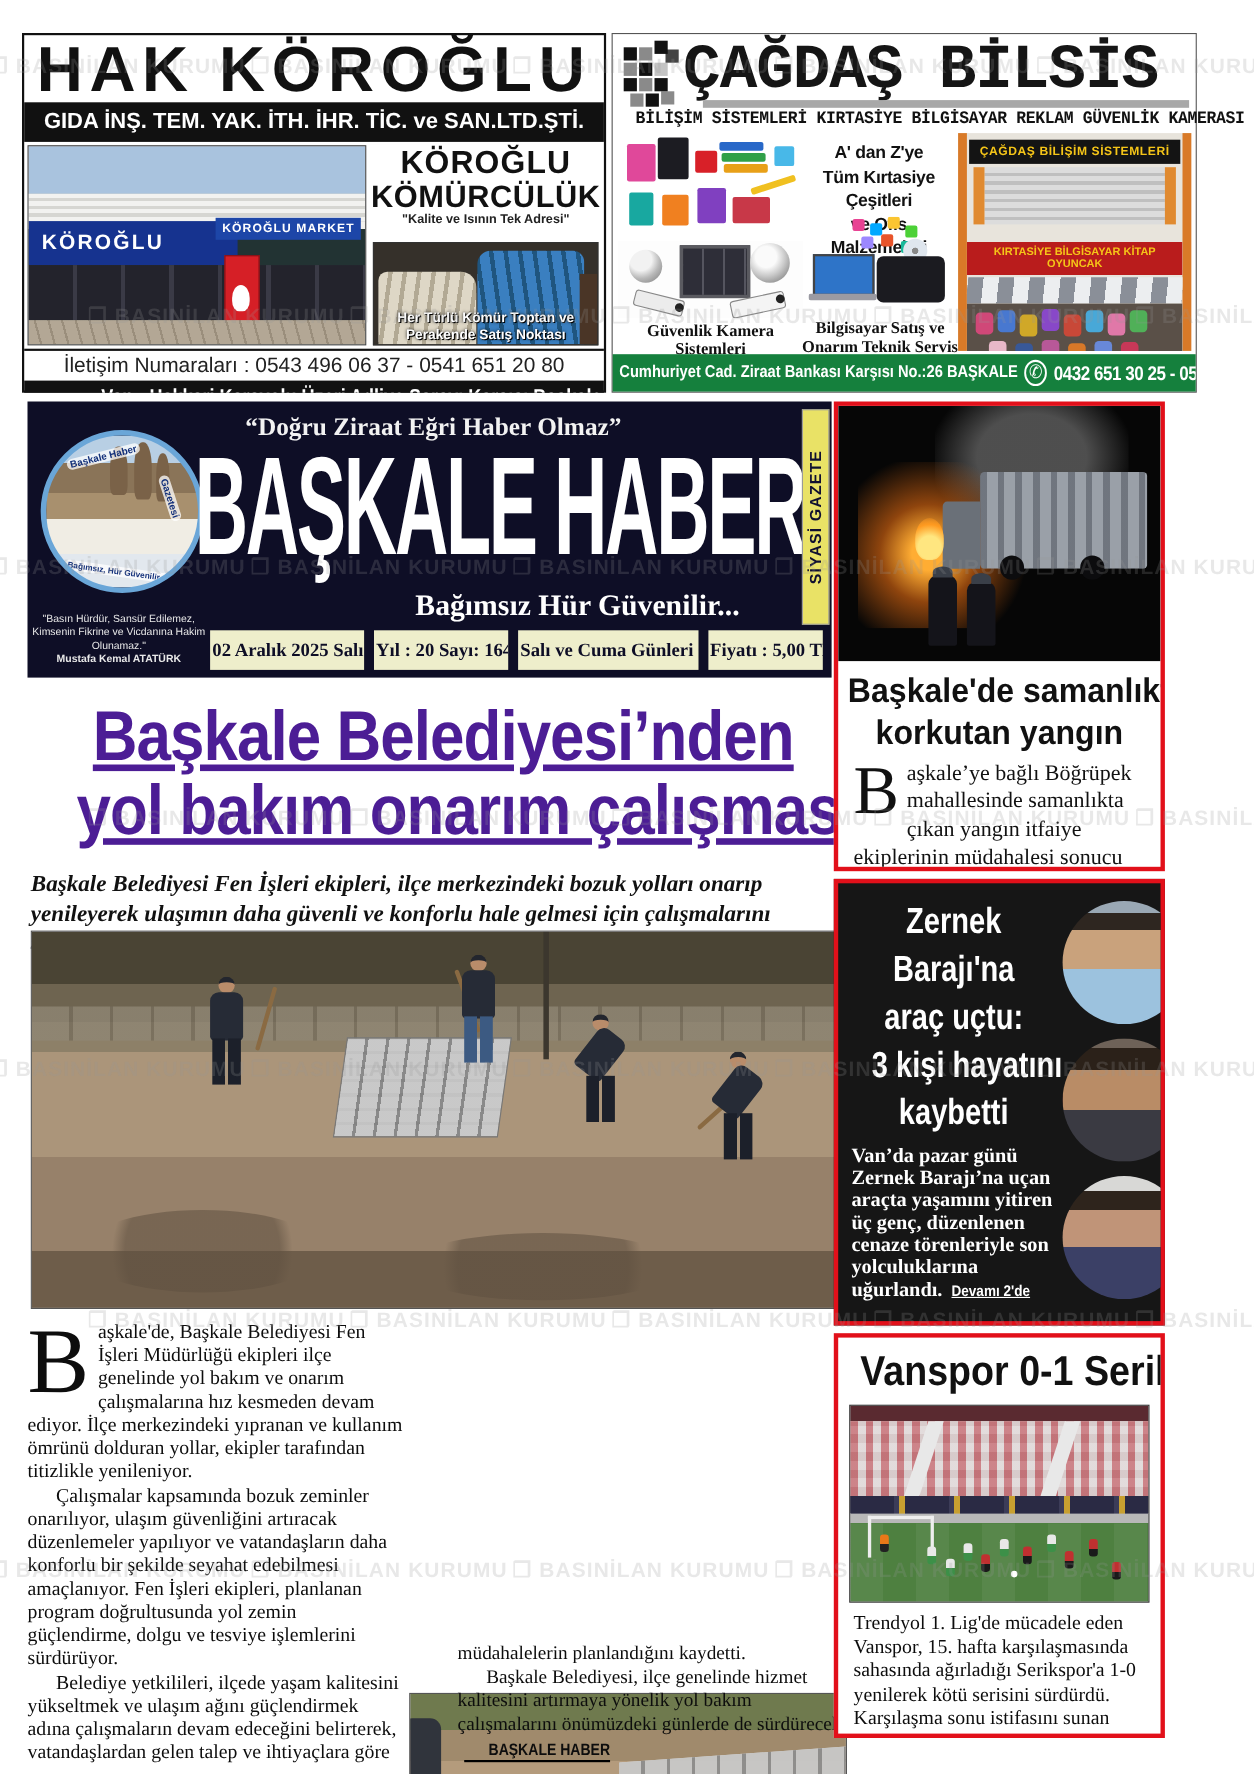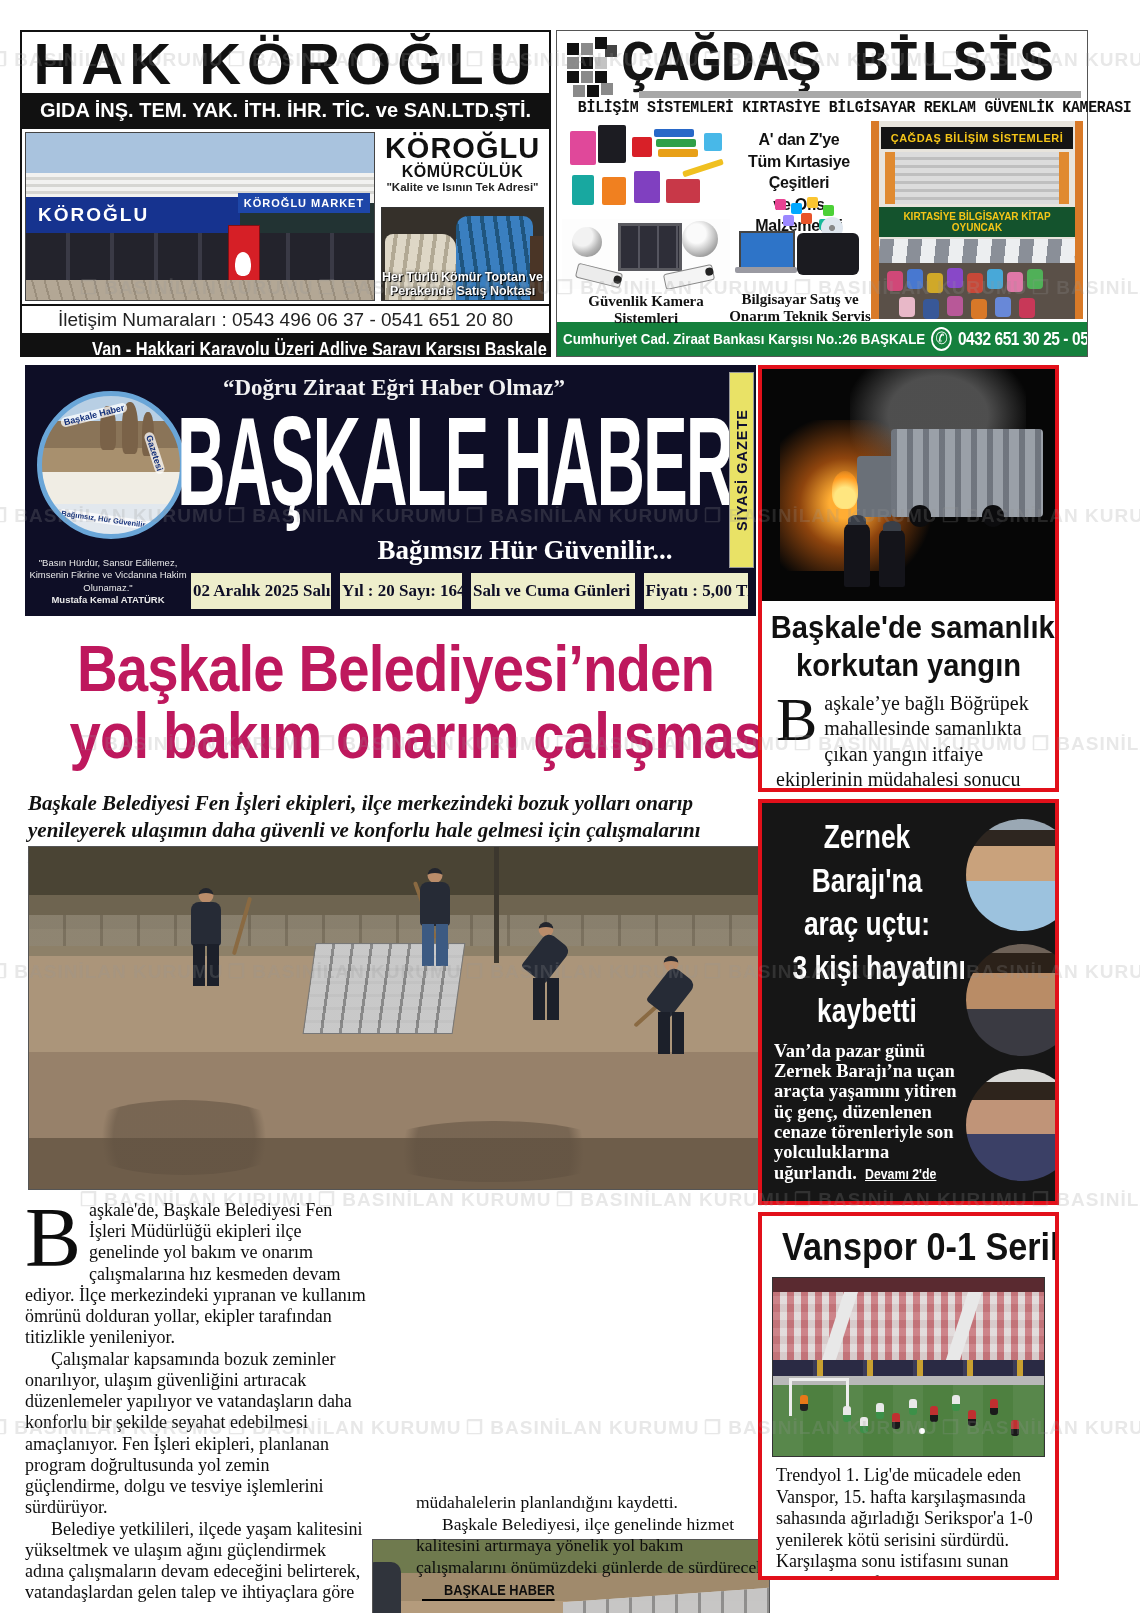--- a/index.html
+++ b/index.html
@@ -34,21 +34,21 @@
   .ak-win{position:absolute;left:0;top:60%;width:100%;height:28%;
       background:repeating-linear-gradient(90deg,#23232c 0 40px,#3a3a46 40px 44px);}
   .ak-banner{position:absolute;left:58%;top:55%;width:30px;height:38%;background:#d61f26;
       border:1px solid #801014;}
   .ak-banner-blob{position:absolute;left:6px;top:26px;width:16px;height:24px;background:#fff;
       border-radius:50% 50% 40% 40%;}
   .ak-walk{position:absolute;left:0;bottom:0;width:100%;height:12%;
       background:repeating-linear-gradient(75deg,#b3a795 0 10px,#9a8e7c 10px 12px);}
   .ak-right{flex:1;text-align:center;position:relative;}
   .ak-brand{font-weight:bold;font-size:29px;letter-spacing:1px;line-height:1.02;margin-top:2px;}
-  .ak-brand2{font-weight:bold;font-size:16px;letter-spacing:.5px;line-height:1.05;}
+  .ak-brand2{font-weight:bold;font-size:28px;letter-spacing:.5px;line-height:1.05;}
   .ak-slogan{font-weight:bold;font-size:11.5px;color:#222;margin-top:1px;}
   .ak-coal{position:relative;margin:14px 2px 0;height:92px;border:1px solid #333;
       background:#35302a;overflow:hidden;}
   .coal-w{position:absolute;left:2%;bottom:0;width:44%;height:72%;border-radius:8px 14px 0 0;
       background:repeating-linear-gradient(98deg,#ded7c6 0 9px,#b2a994 9px 13px);}
   .coal-b{position:absolute;right:6%;bottom:0;width:48%;height:92%;border-radius:12px 10px 0 0;
       background:repeating-linear-gradient(82deg,#3a7fc0 0 9px,#1f557f 9px 13px);}
   .coal-d{position:absolute;right:0;bottom:0;width:8%;height:70%;background:#4a3526;}
   .ak-note{position:absolute;left:0;right:0;bottom:2px;color:#fff;font-weight:bold;
       font-size:12.5px;line-height:1.15;text-shadow:0 0 3px #000,1px 1px 0 #000;z-index:3;}
@@ -118,21 +118,21 @@
       background:radial-gradient(circle,#888 0 18%,#dfe6ee 20% 70%,#9aa 100%);}
   .cg-pclabel{position:absolute;left:168px;top:172px;width:150px;text-align:center;
       font-family:"Liberation Serif",serif;font-weight:bold;font-size:15px;line-height:1.15;}
   .cg-store{position:absolute;right:4px;top:2px;width:212px;height:198px;background:#e8e4dc;
       border-left:8px solid #d97a28;border-right:8px solid #d97a28;box-sizing:border-box;overflow:hidden;}
   .st-sign1{margin:6px 2px 0;background:#141414;color:#f5c518;font-weight:bold;font-size:11px;
       text-align:center;padding:5px 0;letter-spacing:.5px;}
   .st-shutter{margin:3px 6px 0;height:52px;
       background:repeating-linear-gradient(180deg,#dcdcdc 0 5px,#bfbfbf 5px 8px);
       border-left:10px solid #e08a30;border-right:10px solid #e08a30;}
-  .st-sign2{margin:3px 0 0;background:#14532d;color:#f5c518;font-weight:bold;font-size:10px;
+  .st-sign2{margin:16px 0 0;background:#b91c1c;color:#f5c518;font-weight:bold;font-size:10px;
       text-align:center;padding:4px 0;}
   .st-awning{margin-top:2px;height:24px;
       background:repeating-linear-gradient(90deg,#8a8f98 0 14px,#eceef0 14px 28px);
       transform:skewX(-6deg);}
   .st-packs{position:relative;height:70px;background:#5a5048;}
   .st-packs i{position:absolute;width:16px;height:20px;border-radius:4px;display:block;}
   .p1{left:8px;top:8px;background:#d04878;} .p2{left:28px;top:6px;background:#4878d0;}
   .p3{left:48px;top:10px;background:#d0a828;} .p4{left:68px;top:5px;background:#8848c8;}
   .p5{left:88px;top:10px;background:#c84838;} .p6{left:108px;top:6px;background:#48a8d8;}
   .p7{left:128px;top:9px;background:#e078a8;} .p8{left:148px;top:6px;background:#50b058;}
@@ -174,22 +174,22 @@
       font-family:"Liberation Serif",serif;font-weight:bold;font-size:27px;}
   .mh-quote{position:absolute;left:4px;top:192px;width:158px;text-align:center;font-size:9.5px;
       line-height:1.3;color:#e8e8e8;}
   .mh-quote b{display:block;font-size:9.5px;}
   .mh-boxes{position:absolute;left:166px;right:8px;bottom:7px;display:flex;gap:9px;}
   .mh-box{background:#eeeecb;color:#0e0e26;font-family:"Liberation Serif",serif;font-weight:bold;
       font-size:17px;text-align:center;padding:8px 2px;white-space:nowrap;overflow:hidden;}
   .b-date{flex:1.15;} .b-issue{flex:1;} .b-sched{flex:1.35;} .b-price{flex:.85;}
 
   
-  #headline{left:25px;top:636px;width:741px;text-align:center;font-weight:bold;color:#be185d;
-      line-height:1.04;}
+  #headline{left:25px;top:636px;width:741px;text-align:right;font-weight:bold;color:#4c1d95;
+      line-height:1.04;text-decoration:underline;}
   #headline .hl{display:block;font-size:64px;transform:scaleX(.88);transform-origin:center;
       white-space:nowrap;letter-spacing:-1px;}
   #lead{left:28px;top:790px;width:737px;font-family:"Liberation Serif",serif;font-style:italic;
       font-weight:bold;font-size:21px;line-height:1.27;color:#111;}
 
   .photo-frame{border:1px solid #555;box-sizing:border-box;overflow:hidden;position:relative;}
   #photo1{left:28px;top:846px;width:740px;height:344px;
       background:linear-gradient(180deg,#4a4434 0 14%,#6e6450 14% 24%,#8d8068 24% 32%,
       #ab957a 32% 60%,#97816a 60% 85%,#6e5d4a 85%);}
   .ph-wall{position:absolute;left:0;top:20%;width:100%;height:9%;

